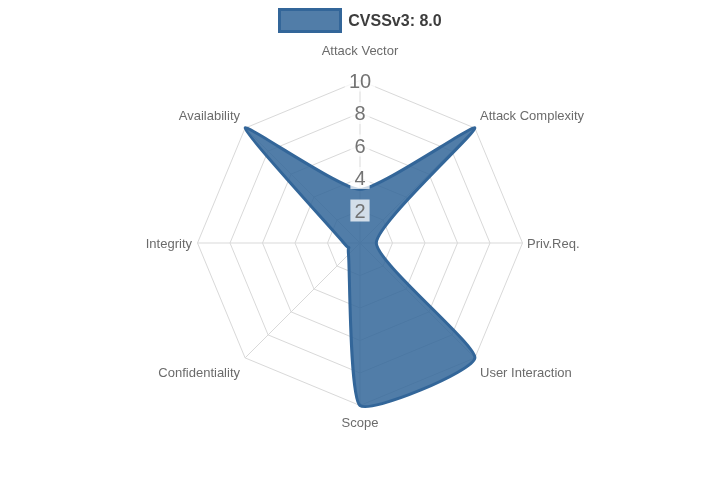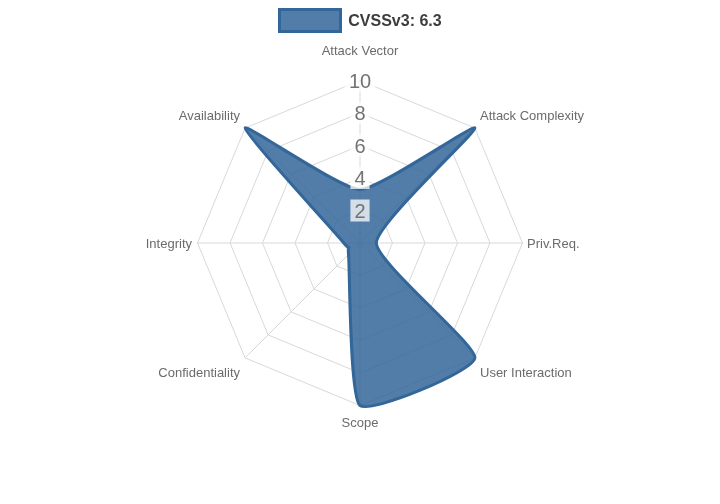--- a/index.html
+++ b/index.html
@@ -25,21 +25,21 @@
     white-space:nowrap;
   }
 </style>
 </head>
 <body>
 
 <div class="stage">
 
   <div class="legend">
     <span class="legend-swatch"></span>
-    <span class="legend-label">CVSSv3: 6.3</span>
+    <span class="legend-label">CVSSv3: 8.0</span>
   </div>
 
   <svg width="720" height="504" viewBox="0 0 720 504">
     <g>
         <polygon points="360.0,210.5 383.0,220.0 392.5,243.0 383.0,266.0 360.0,275.5 337.0,266.0 327.5,243.0 337.0,220.0" fill="none" stroke="#d9d9d9" stroke-width="1"></polygon>
         <polygon points="360.0,178.0 406.0,197.0 425.0,243.0 406.0,289.0 360.0,308.0 314.0,289.0 295.0,243.0 314.0,197.0" fill="none" stroke="#d9d9d9" stroke-width="1"></polygon>
         <polygon points="360.0,145.5 428.9,174.1 457.5,243.0 428.9,311.9 360.0,340.5 291.1,311.9 262.5,243.0 291.1,174.1" fill="none" stroke="#d9d9d9" stroke-width="1"></polygon>
         <polygon points="360.0,113.0 451.9,151.1 490.0,243.0 451.9,334.9 360.0,373.0 268.1,334.9 230.0,243.0 268.1,151.1" fill="none" stroke="#d9d9d9" stroke-width="1"></polygon>
         <polygon points="360.0,80.5 474.9,128.1 522.5,243.0 474.9,357.9 360.0,405.5 245.1,357.9 197.5,243.0 245.1,128.1" fill="none" stroke="#d9d9d9" stroke-width="1"></polygon>
         <line x1="360" y1="243" x2="360.0" y2="80.5" stroke="#d9d9d9" stroke-width="1"></line>

